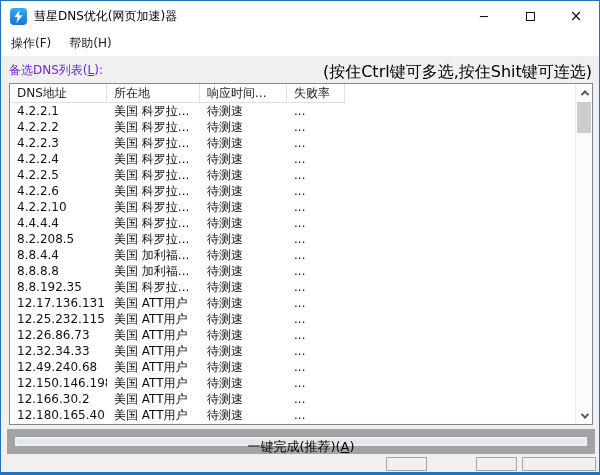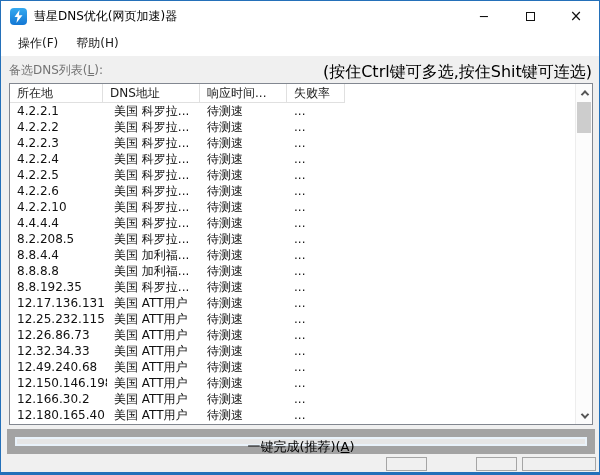--- a/index.html
+++ b/index.html
@@ -32,26 +32,26 @@
   .win-controls { position:absolute; right:0; top:0; height:30px; display:flex; }
   .win-btn {
     width:46px; height:30px; display:flex; align-items:center; justify-content:center;
     font-size:13px; color:#111; cursor:default;
   }
   .max-glyph { width:9px; height:9px; border:1px solid #111; display:block; }
   .close-glyph { font-size:15px; line-height:1; }
   
   .menubar {
     position:absolute; left:0; top:30px; right:0; height:25px;
-    background:#ffffff; display:flex; align-items:center; padding-left:8px;
+    background:#ffffff; display:flex; align-items:center; padding-left:1px;
   }
   .menu-item { font-size:12px; color:#1a1a1a; padding:4px 9px; }
   
   .label-row { position:absolute; left:0; top:55px; right:0; height:27px; }
-  .list-label { position:absolute; left:8px; top:6px; font-size:12px; color:#737373; }
+  .list-label { position:absolute; left:8px; top:6px; font-size:12px; color:#6d28d9; }
   .list-hint  { position:absolute; right:7px; top:6px; font-size:16px; color:#000; }
   .mnemonic { text-decoration:underline; }
   
   .table {
     position:absolute; left:8px; top:82px; width:584px; height:342px;
     background:#ffffff; border:1px solid #828790; overflow:hidden;
   }
   .theader { position:relative; height:19px; background:#ffffff; display:flex; }
   .hcell {
     height:19px; line-height:19px; font-size:12px; color:#1a1a1a;
@@ -123,22 +123,22 @@
     <span class="menu-item">帮助(H)</span>
   </div>
 
   <div class="label-row">
     <span class="list-label"><span>备选DNS列表(</span><span class="mnemonic">L</span><span>):</span></span>
     <span class="list-hint">(按住Ctrl键可多选,按住Shit键可连选)</span>
   </div>
 
   <div class="table">
     <div class="theader">
+      <span class="hcell h0">DNS地址</span>
       <span class="hcell h1">所在地</span>
-      <span class="hcell h0">DNS地址</span>
       <span class="hcell h2">响应时间...</span>
       <span class="hcell h3">失败率</span>
     </div>
     <div class="tbody">
         <div class="trow">
           <span class="c c0">4.2.2.1</span>
           <span class="c c1">美国 科罗拉...</span>
           <span class="c c2">待测速</span>
           <span class="c c3">...</span>
         </div>

